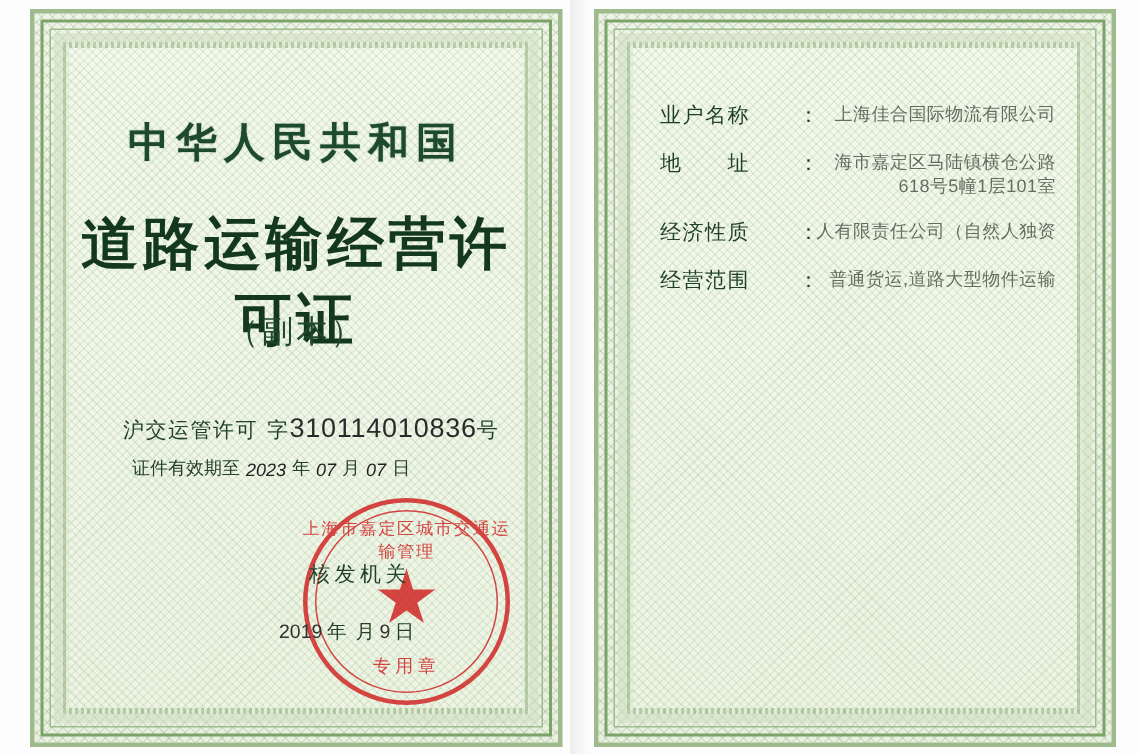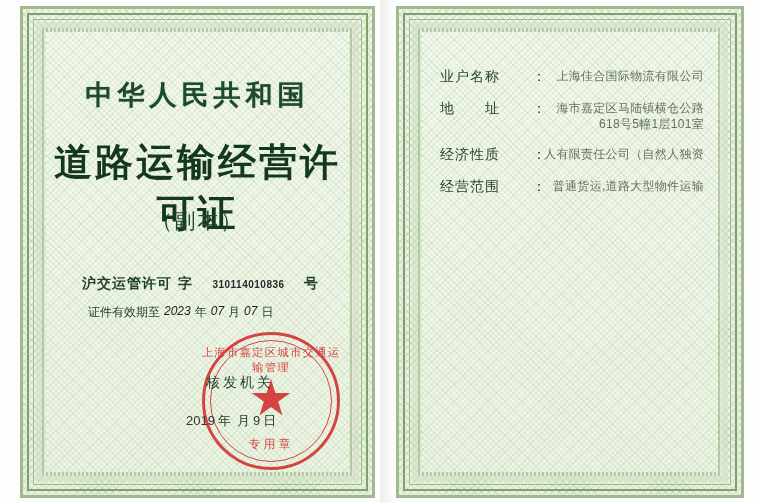--- a/index.html
+++ b/index.html
@@ -116,38 +116,37 @@
   .lic-row {
     position: absolute;
     top: 243px;
     left: 36px;
     right: 30px;
     display: flex;
     align-items: baseline;
     font-size: 14px;
     color: #1f3f27;
     letter-spacing: 1px;
-    font-weight: bold;
   }
   .lic-row .lbl { white-space: nowrap; }
   .lic-row .num {
     flex: 1;
     text-align: center;
     font-family: "Liberation Sans", sans-serif;
-    font-size: 10px;
+    font-size: 18px;
     color: #2a2a2a;
     letter-spacing: .5px;
   }
   .valid-row {
     position: absolute;
     top: 272px;
     left: 42px;
     right: 44px;
     display: flex;
-    align-items: flex-start;
+    align-items: center;
     font-size: 12px;
     color: #243f2a;
     gap: 2px;
   }
   .valid-row .v {
     font-family: "Liberation Sans", sans-serif;
     color: #222;
     padding: 0 2px;
     font-style: italic;
   }

